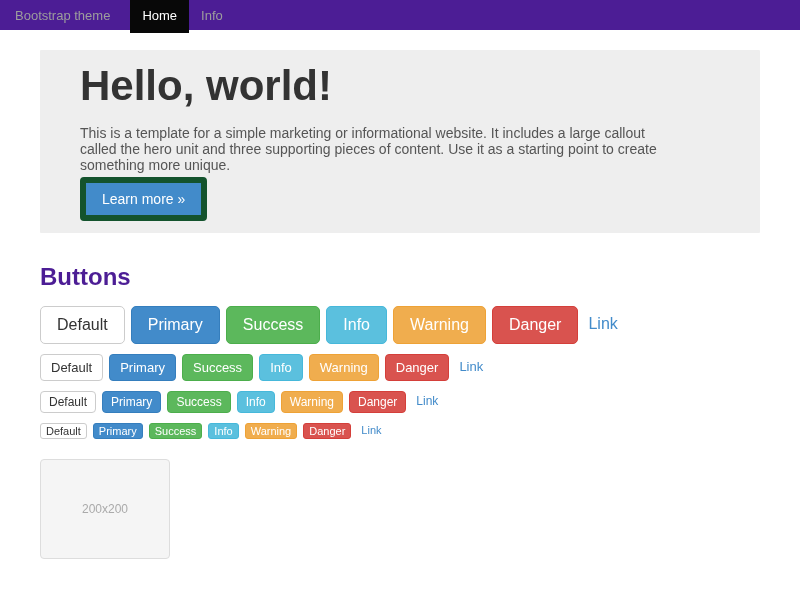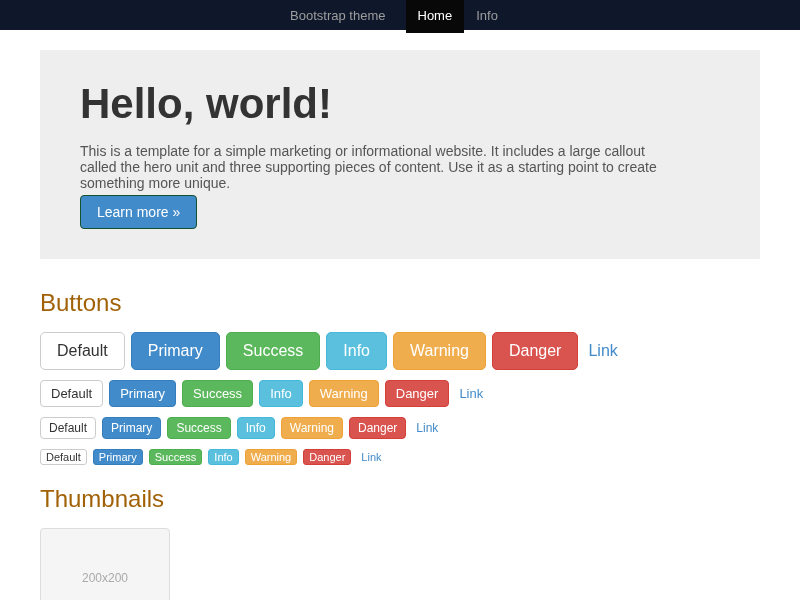--- a/index.html
+++ b/index.html
@@ -1,25 +1,24 @@
 <!DOCTYPE html>
 <html><head>
   <meta charset="utf-8">
   <style>
     * { box-sizing: border-box; margin: 0; padding: 0; }
     body { font-family: "Helvetica Neue", Helvetica, Arial, sans-serif; font-size: 14px; color: #333; background: #fff; }
 
     
     .navbar {
-      background-color: #0f172a;
+      background-color: #4c1d95;
       height: 30px;
       display: flex;
       align-items: center;
       padding: 0 15px;
-      justify-content: center;
     }
     .navbar-brand {
       color: #9d9d9d;
       font-size: 13px;
       margin-right: 20px;
       text-decoration: none;
     }
     .nav-items {
       display: flex;
       align-items: center;
@@ -57,59 +56,59 @@
     .container {
       max-width: 750px;
       margin: 0 auto;
       padding: 20px 15px;
     }
 
     
     .jumbotron {
       background-color: #eee;
       border-radius: 1px;
-      padding: 30px 40px;
+      padding: 12px 40px;
       margin-bottom: 30px;
     }
     .jumbotron h1 {
       font-size: 42px;
       font-weight: bold;
       margin-bottom: 15px;
       color: #333;
     }
     .jumbotron p {
       font-size: 14px;
       color: #555;
       margin-bottom: 4px;
       max-width: 580px;
     }
     .btn-primary-hero {
       background-color: #428bca;
       color: #fff;
-      border: 1px solid #14532d;
+      border: 6px solid #14532d;
       padding: 8px 16px;
       border-radius: 4px;
       font-size: 14px;
       cursor: pointer;
       text-decoration: none;
       display: inline-block;
     }
 
     
     .section-title {
       font-size: 24px;
-      font-weight: normal;
+      font-weight: bold;
       margin-bottom: 15px;
-      color: #a16207;
+      color: #4c1d95;
     }
 
     
     .btn-row {
       display: flex;
-      align-items: center;
+      align-items: flex-start;
       gap: 6px;
       margin-bottom: 10px;
       flex-wrap: wrap;
     }
 
     
     .btn {
       display: inline-block;
       cursor: pointer;
       border-radius: 4px;
@@ -251,19 +250,18 @@
       <button class="btn btn-xs btn-primary-xs">Primary</button>
       <button class="btn btn-xs btn-success-xs">Success</button>
       <button class="btn btn-xs btn-info-xs">Info</button>
       <button class="btn btn-xs btn-warning-xs">Warning</button>
       <button class="btn btn-xs btn-danger-xs">Danger</button>
       <a class="btn-link-xs">Link</a>
     </div>
   </div>
 
   <div class="thumbnails-section">
-    <h2 class="section-title">Thumbnails</h2>
     <div class="thumbnail">
       <span>200x200</span>
     </div>
   </div>
 
 </div>
 
 </body></html>

